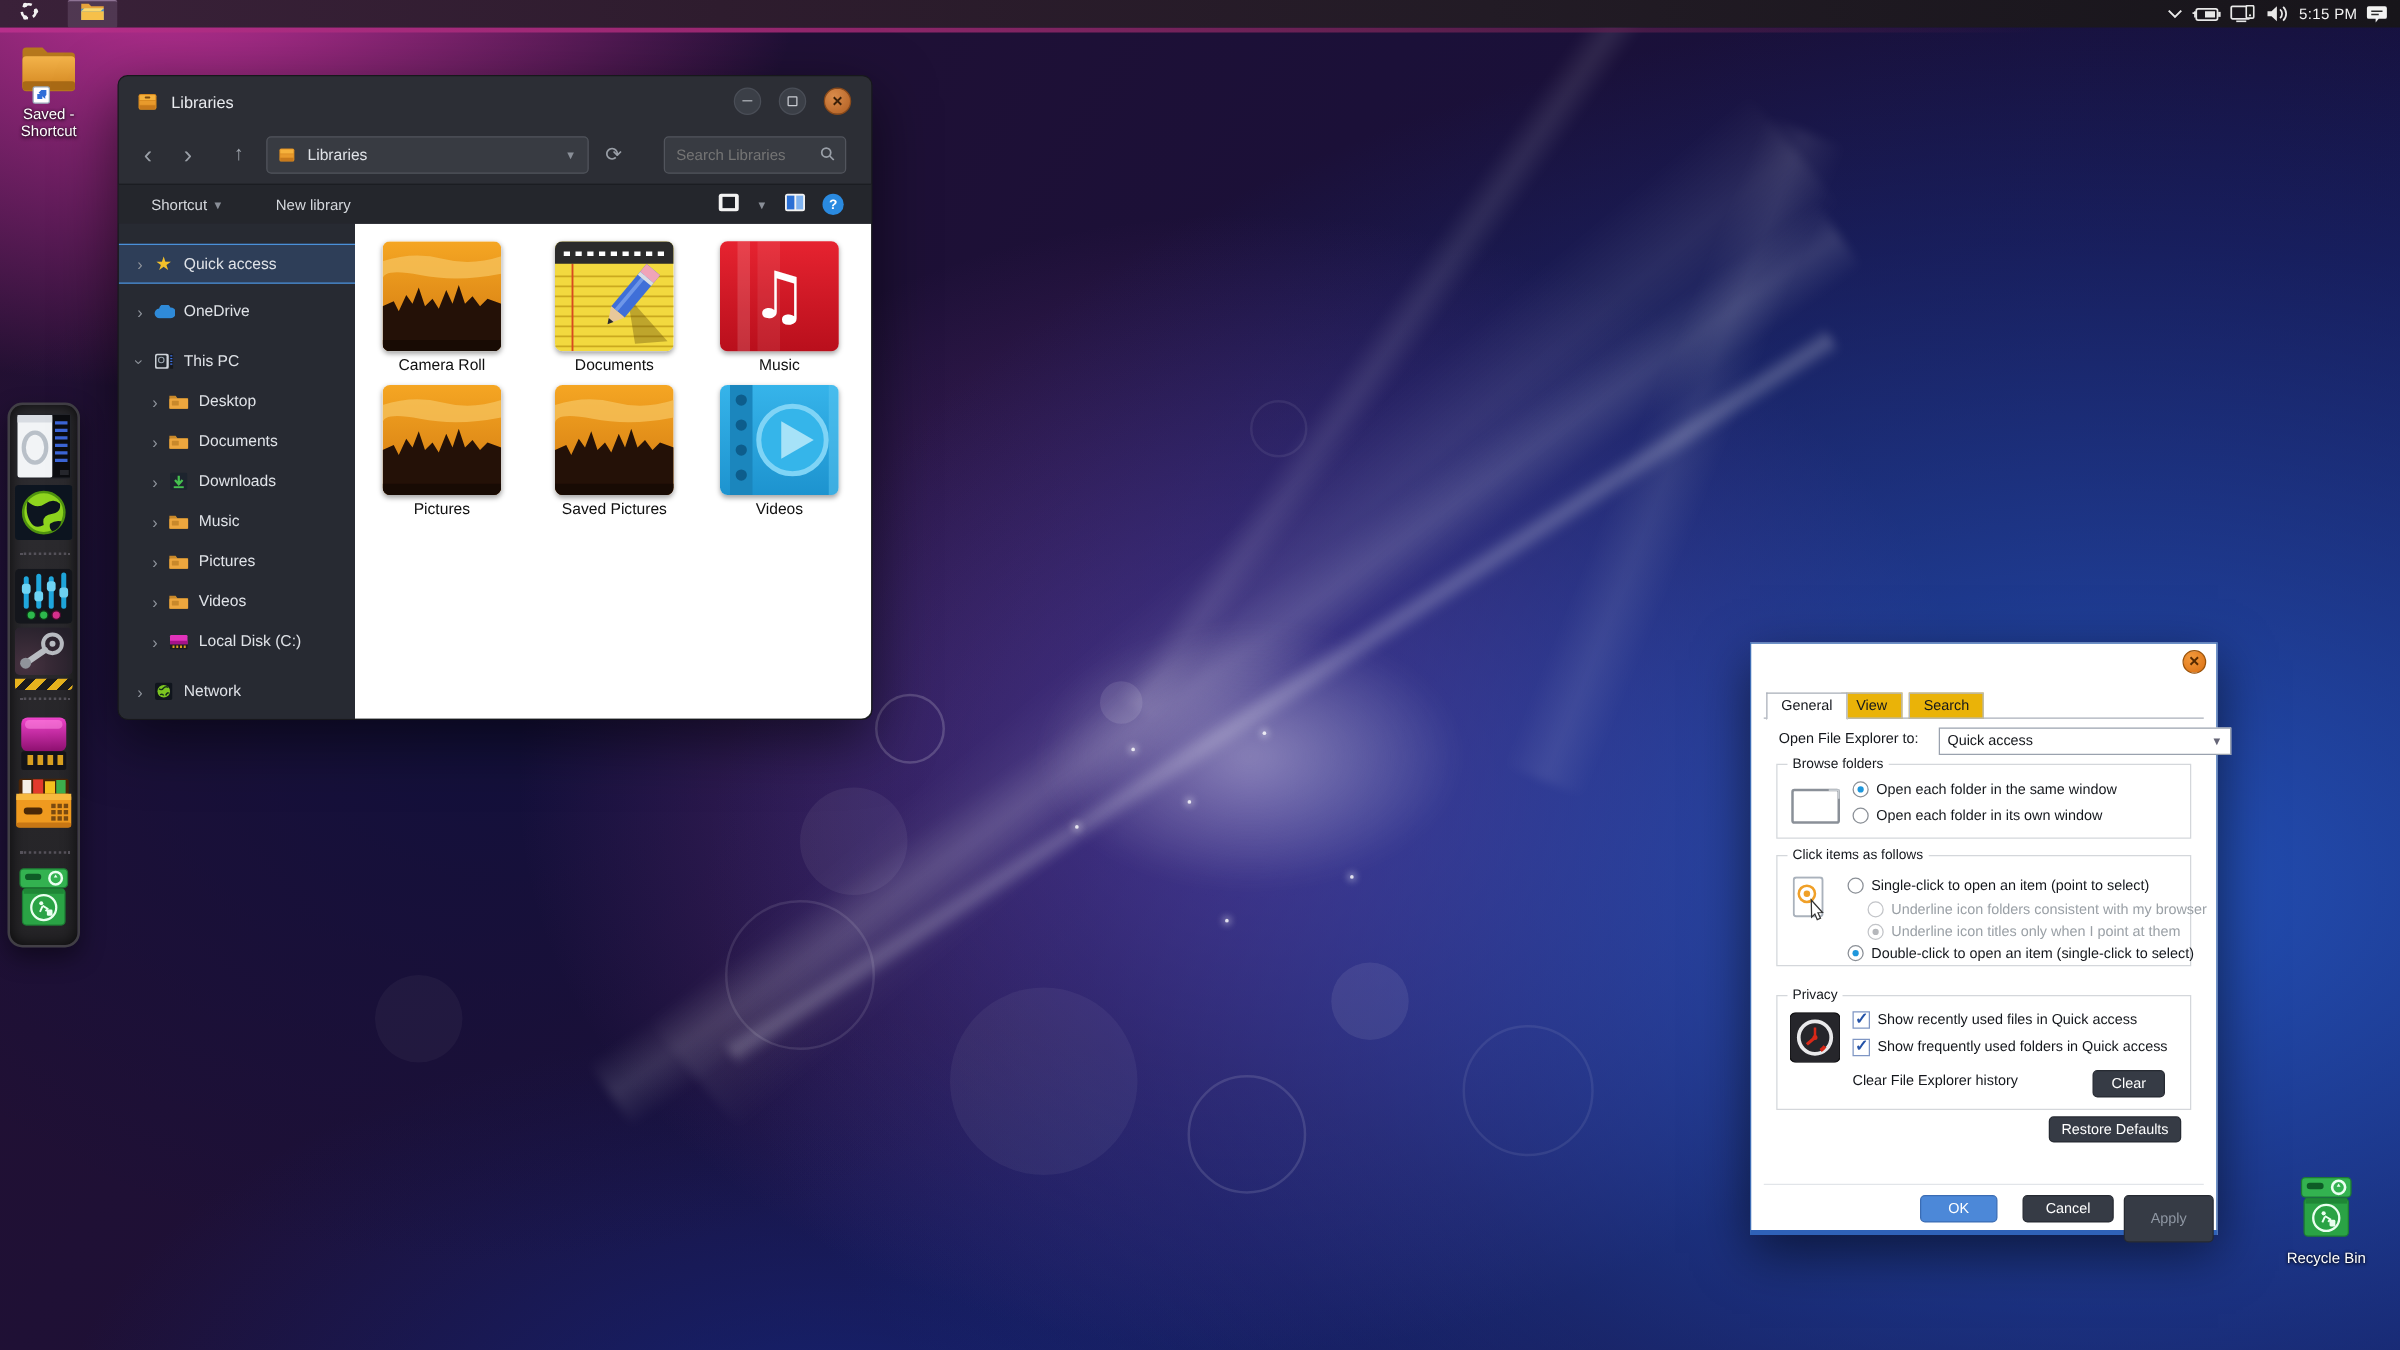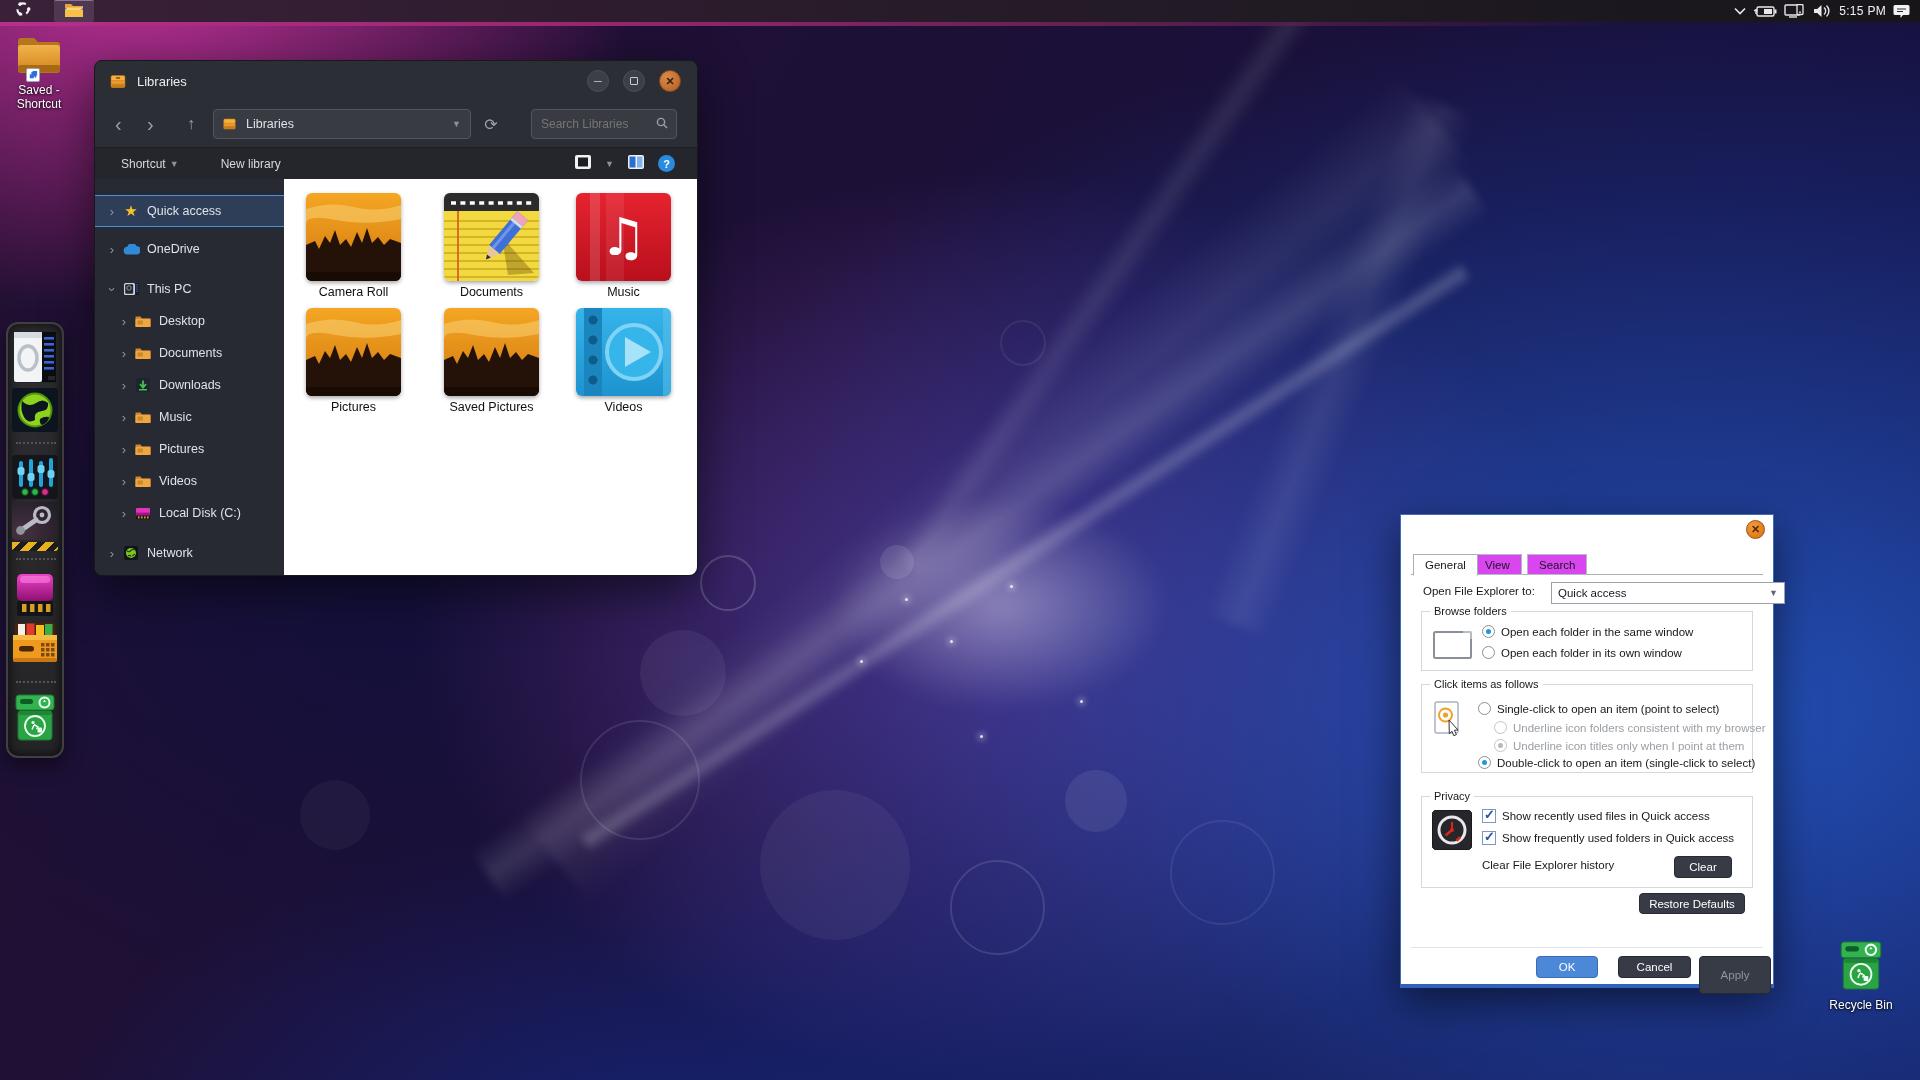--- a/index.html
+++ b/index.html
@@ -112,21 +112,21 @@
     background:#fff; border:1px solid #3e6db5; border-bottom:4px solid #2f62b8;
     box-shadow:0 14px 40px rgba(0,0,0,.55); font-size:11.5px; color:#14171c; }
   #dlg .dtitle { position:absolute; left:0; top:0; right:0; height:30px; background:#20232a;
     display:flex; align-items:center; color:#f0f2f6; font-size:12px; padding-left:12px; }
   #dlg-close { position:absolute; right:8px; top:5px; width:19px; height:19px; border-radius:50%;
     background:radial-gradient(circle at 35% 30%, #f49a3c, #d96f12); border:1px solid #9a5208;
     color:#572a00; font-weight:bold; font-size:11px; display:flex; align-items:center;
     justify-content:center; cursor:pointer; }
   .tabstrip-line { position:absolute; left:10px; right:10px; top:59px; border-top:1px solid #aab0ba; }
   .tab { position:absolute; top:39px; height:21px; padding:0 11px; display:flex; align-items:center;
-    font-size:11.5px; border:1px solid #b4bac4; background:#d946ef; cursor:pointer; }
+    font-size:11.5px; border:1px solid #b4bac4; background:#eab308; cursor:pointer; }
   .tab.active { background:#fff; border-color:#a8aeb8; border-bottom:1px solid #fff; height:22px; z-index:2; }
   .grp { position:absolute; left:20px; width:332px; border:1px solid #d4d7db; }
   .grp .legend { position:absolute; top:-7px; left:8px; background:#fff; padding:0 4px; font-size:11px; }
   .optrow { position:absolute; display:flex; align-items:center; gap:6px; white-space:nowrap; }
   .radio { width:13px; height:13px; border-radius:50%; border:1px solid #8a8f96; background:#fff;
     position:relative; flex:none; }
   .radio.on::after { content:""; position:absolute; inset:3px; border-radius:50%; background:#1e97dc; }
   .radio.dis { border-color:#c2c4c8; }
   .radio.dis.on::after { background:#b6b8bc; }
   .check { width:14px; height:14px; border:1px solid #7f96c4; background:#fff; position:relative; flex:none; }

